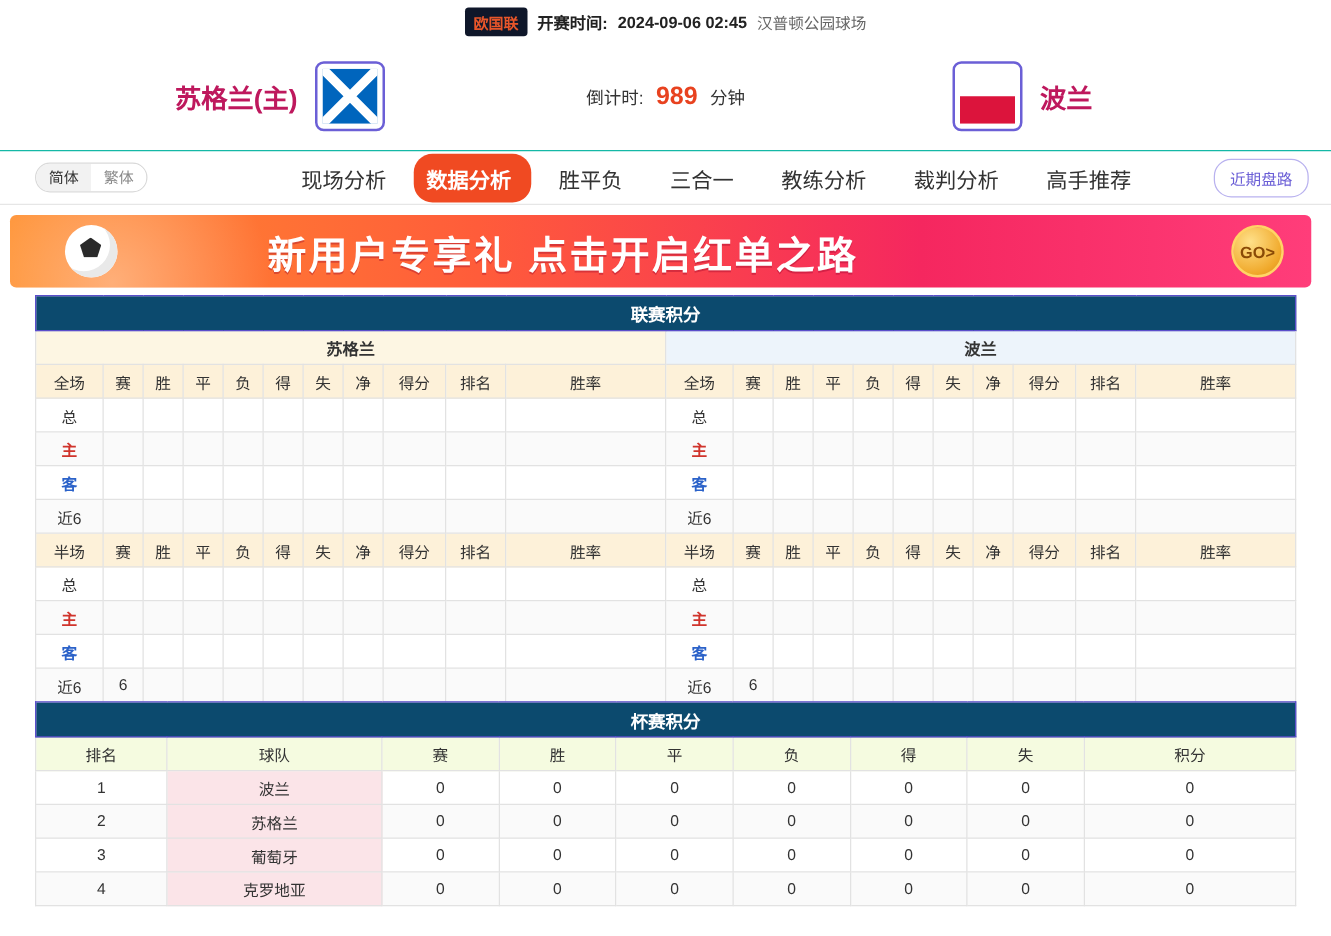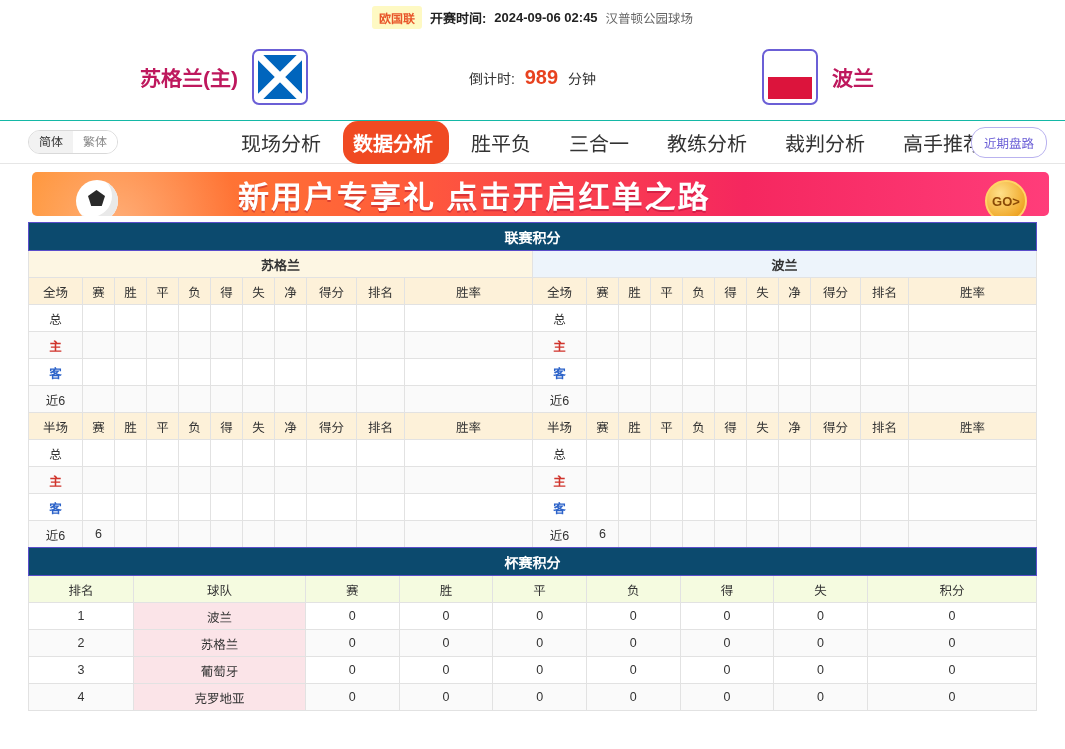--- a/index.html
+++ b/index.html
@@ -16,21 +16,21 @@
   
   .match-bar {
     height: 34px;
     display: flex;
     align-items: center;
     justify-content: center;
     gap: 8px;
     font-size: 13px;
   }
   .league-tag {
-    background: #fef9c3;
+    background: #0f172a;
     color: #e8562a;
     font-size: 12px;
     padding: 3px 7px;
     border-radius: 3px;
     font-weight: bold;
   }
   .kick-label { color: #222; font-weight: bold; font-size: 13px; }
   .kick-time { color: #222; font-weight: bold; font-size: 13px; }
   .venue { color: #666; font-size: 12.5px; }
 
@@ -97,21 +97,21 @@
   .lang-toggle span.active { color: #333; background: #f2f2f2; }
 
   .nav-items {
     position: absolute;
     left: 225px;
     display: flex;
     align-items: center;
     gap: 6px;
   }
   .nav-item {
-    font-size: 20px;
+    font-size: 17px;
     color: #333;
     padding: 7px 16px;
     border-radius: 15px;
     white-space: nowrap;
   }
   .nav-item.active {
     background: #f04a22;
     color: #fff;
     font-weight: bold;
     padding-left: 10px;
@@ -121,22 +121,22 @@
     font-size: 12.5px;
     color: #6b5fd6;
     border: 1px solid #b9b2ef;
     border-radius: 14px;
     padding: 5px 12px;
     background: #fff;
   }
 
   
   .banner {
-    height: 44px;
-    margin: 8px 16px 6px 32px;
+    height: 58px;
+    margin: 8px 16px 6px 8px;
     border-radius: 5px;
     background: linear-gradient(90deg, #ff8f2e 0%, #ff5c3a 36%, #f5275f 70%, #ff3d7a 100%);
     position: relative;
     overflow: hidden;
     display: flex;
     align-items: center;
   }
   .banner-glow {
     position: absolute; left: -30px; top: -60px;
     width: 280px; height: 190px;

